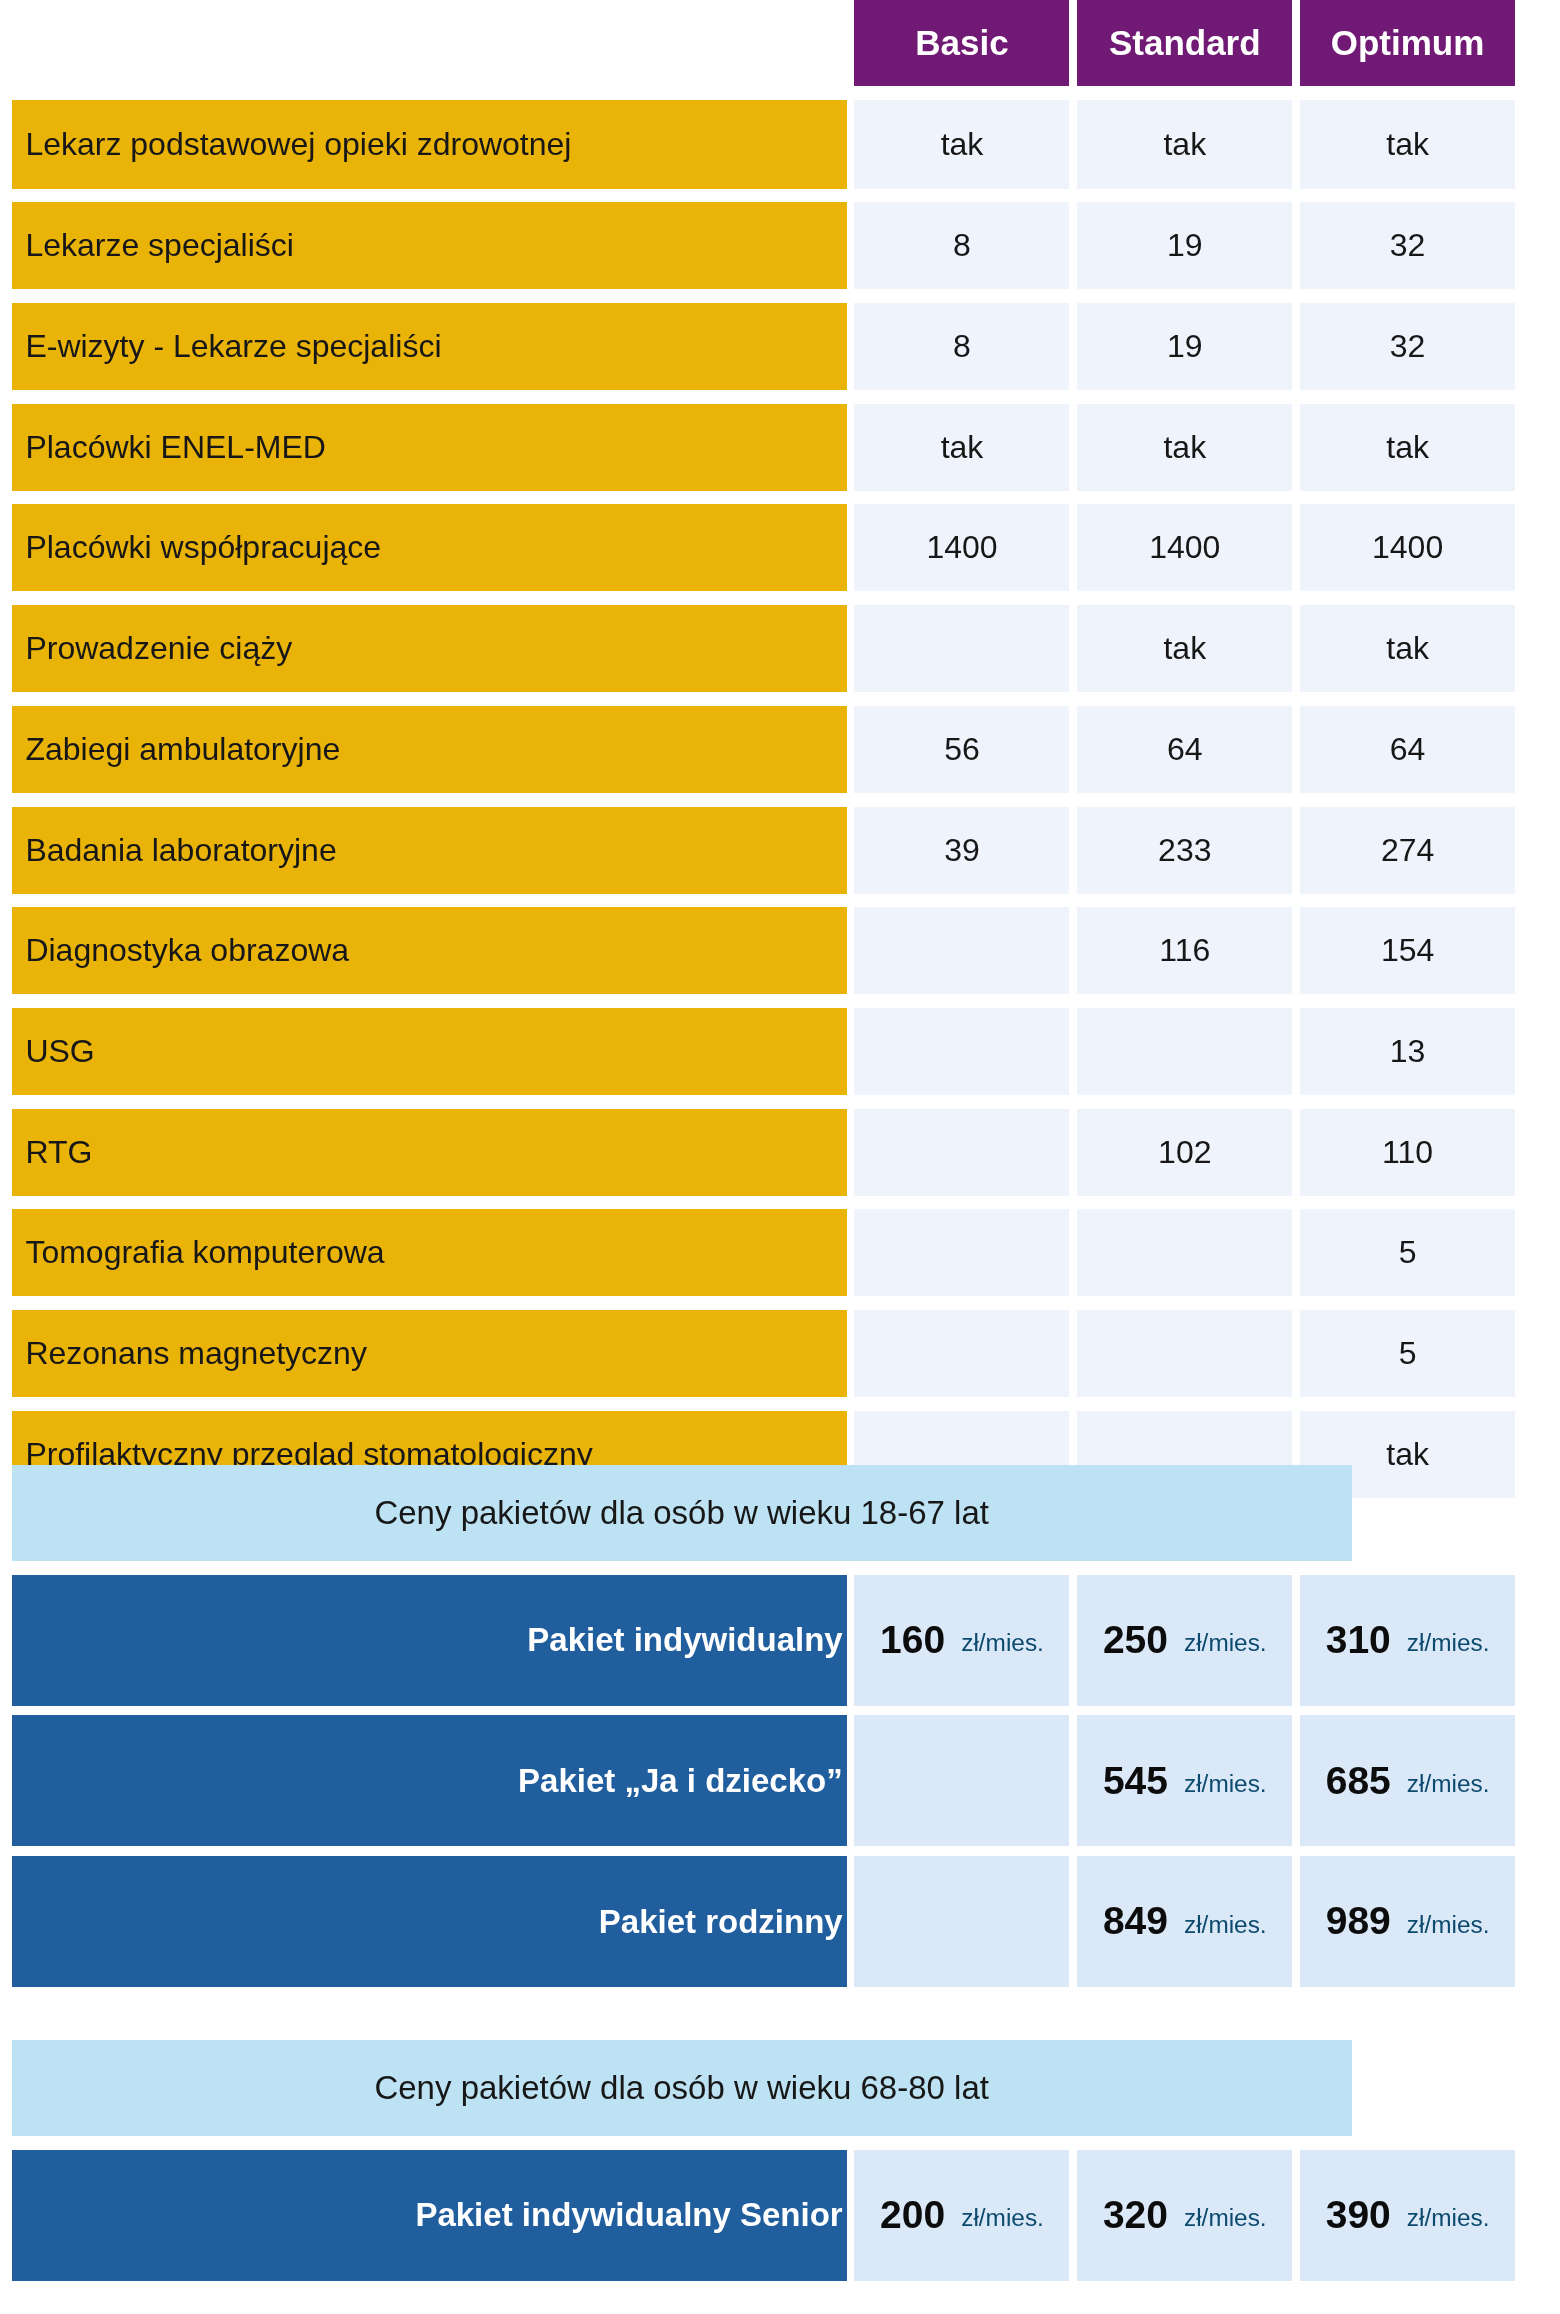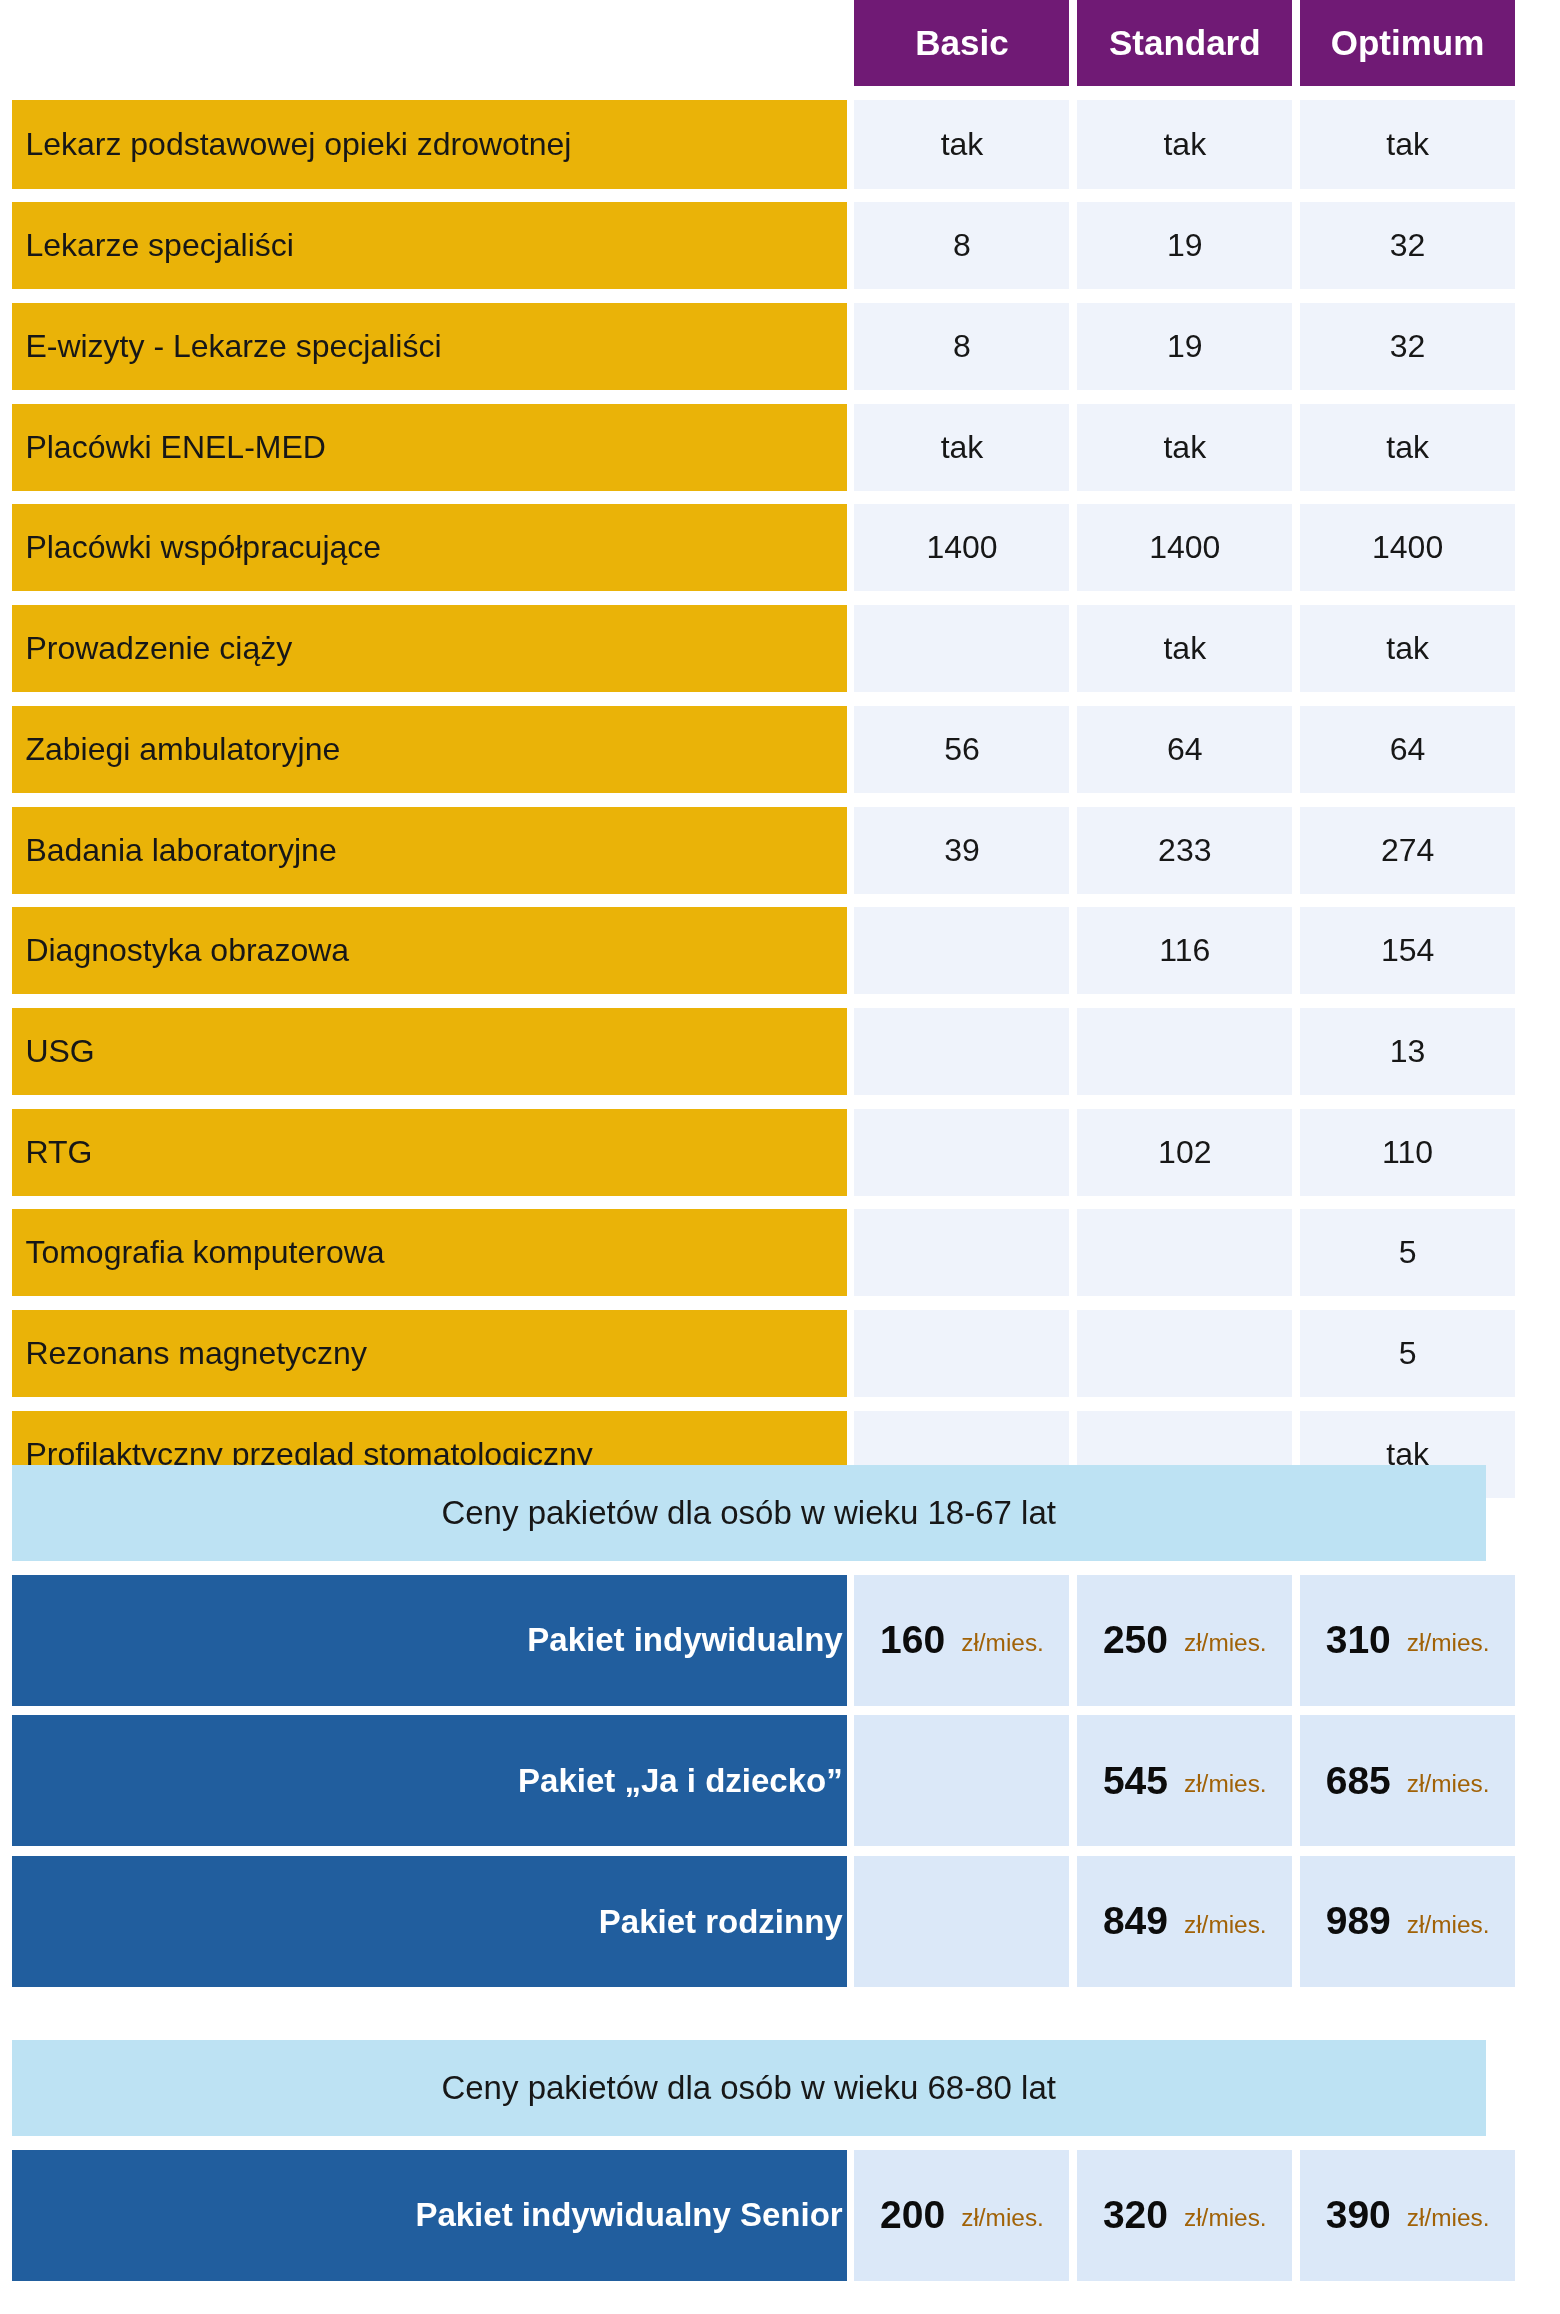--- a/index.html
+++ b/index.html
@@ -81,21 +81,21 @@
   .row-h { height: 87px; }
 
   
   .price-block {
     position: absolute;
     left: 11.7px;
     width: 1537px;
   }
 
   .section-banner {
-    width: 1474px;
+    width: 1340px;
     height: 96px;
     box-sizing: border-box;
     background: #bde2f3;
     display: flex;
     align-items: center;
     justify-content: center;
     font-size: 33px;
     color: #171717;
     margin-bottom: 13.7px;
   }
@@ -133,21 +133,21 @@
   }
 
   .price-amount {
     font-size: 39px;
     font-weight: bold;
     color: #0c0c0c;
     line-height: 1.05;
   }
   .price-unit {
     font-size: 24.4px;
-    color: #a16207;
+    color: #0c4a6e;
     margin-top: 5.9px;
     line-height: 1.05;
     margin-left: 16px;
   }
 </style>
 </head>
 <body>
 
 <div class="page">
 

